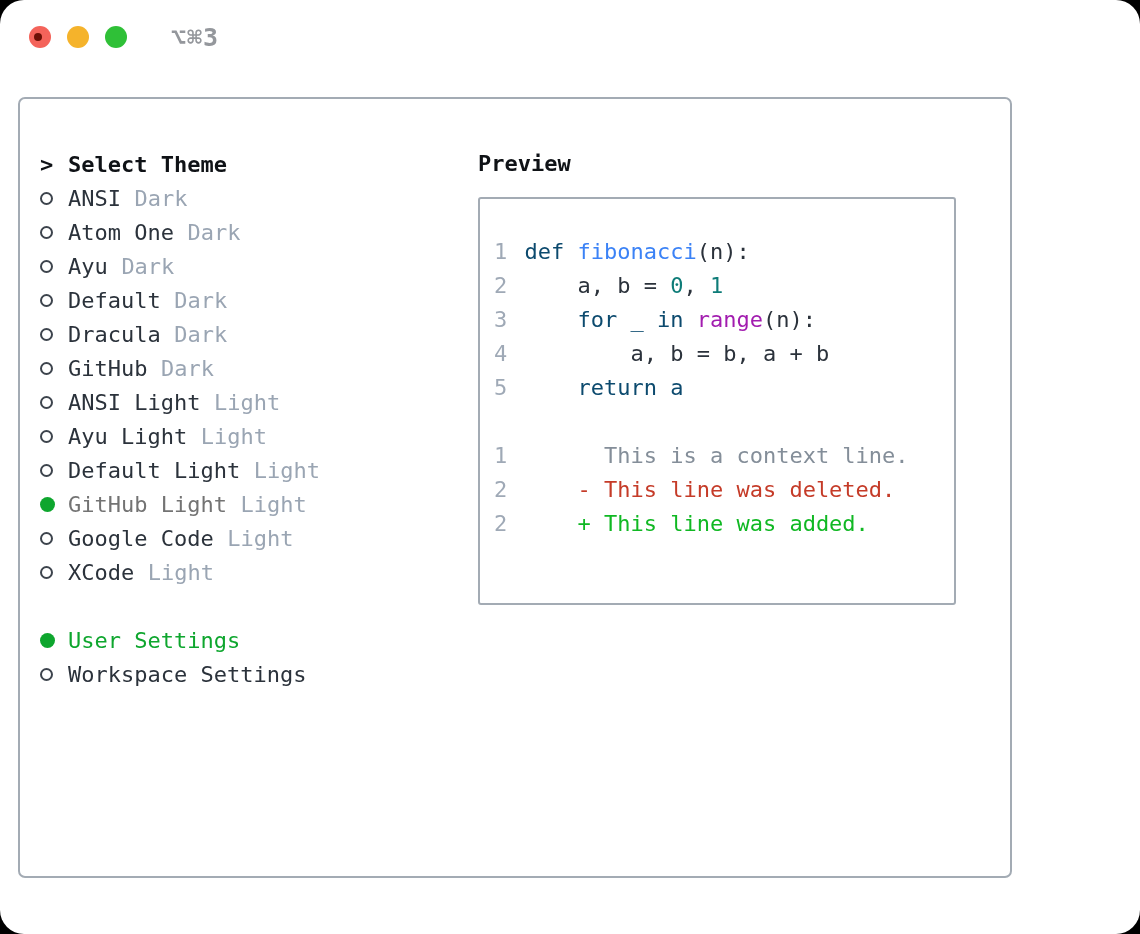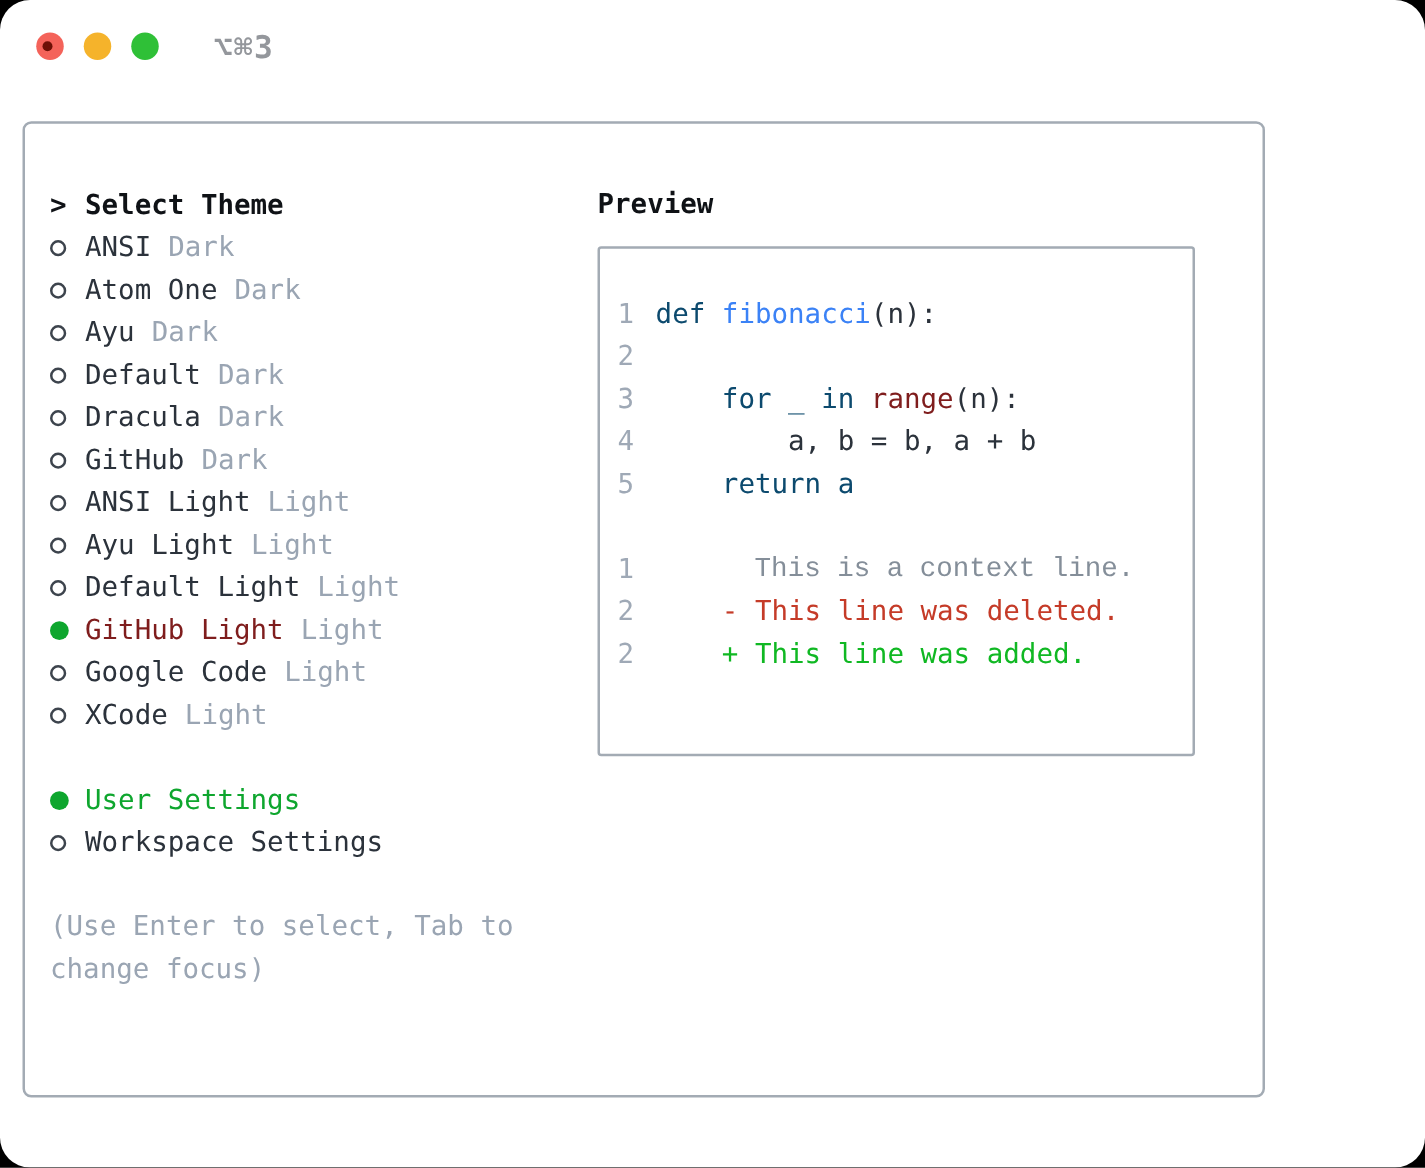--- a/index.html
+++ b/index.html
@@ -22,38 +22,38 @@
   .col-left{position:absolute;left:20px;top:48px;width:450px;font-size:22px;color:#2b323b;}
   .row{display:flex;align-items:center;height:34px;white-space:pre;}
   .row.blank{height:34px;}
   .marker{width:28px;flex:none;display:flex;align-items:center;}
   .prompt{font-weight:bold;color:#0f1216;}
   .circle{width:13px;height:13px;border:2px solid #3d444d;border-radius:50%;box-sizing:border-box;}
   .circle.filled{width:15px;height:15px;border:none;background:#0ea62e;}
   .hdr{font-weight:bold;color:#0f1216;}
   .name{color:#2b323b;}
   .variant{color:#9aa5b3;margin-left:0.62em;}
-  .theme-row.selected .name{color:#7f1d1d;}
+  .theme-row.selected .name{color:#737373;}
   .apply-label{color:#14181d;}
   .apply-row.selected .name{color:#0ea62e;}
   .footer{margin-top:34px;width:420px;color:#9aa5b3;line-height:34px;}
 
   
   .col-right{position:absolute;left:458px;top:48px;font-size:22px;}
   .preview-title{font-weight:bold;color:#0f1216;height:34px;line-height:34px;}
   .preview-box{margin-top:16px;width:478px;height:408px;border:2px solid #a3abb4;border-radius:3px;
     box-sizing:border-box;padding:36px 8px 0 14px;overflow:hidden;background:#fff;}
   .pline{display:flex;height:34px;line-height:34px;white-space:pre;}
   .ln{width:2ch;flex:none;color:#9fa9b6;}
   .code{white-space:pre;margin-left:4px;color:#2b323b;}
   .kw{color:#0c4a6e;}
   .fn{color:#3b82f6;}
   .num{color:#0e7c78;}
-  .bi{color:#7f1d1d;margin-top:32px;}
-  .ctx{color:#848e99;font-family:Liberation Mono, monospace;}
+  .bi{color:#a21caf;margin-top:32px;}
+  .ctx{color:#848e99;}
   .del{color:#c53b28;}
   .add{color:#10b823;}
 </style>
 </head>
 <body>
 
 <div class="window">
 
   <div class="titlebar">
     <div class="dot red">
@@ -138,34 +138,34 @@
 
       <div class="row apply-row selected">
         <span class="marker"><span class="circle filled"></span></span>
         <span class="name">User Settings</span>
       </div>
       <div class="row apply-row">
         <span class="marker"><span class="circle"></span></span>
         <span class="name">Workspace Settings</span>
       </div>
 
-      <div class="footer">(Use Enter to select, Tab to change focus)</div>
     </div>
 
     <div class="col-right">
       <div class="preview-title">Preview</div>
 
       <div class="preview-box">
 
         <div class="pline">
           <span class="ln">1</span>
           <span class="code"><span class="kw">def </span><span class="fn">fibonacci</span><span>(n):</span></span>
         </div>
         <div class="pline">
           <span class="ln">2</span>
+          <span class="code"><span>    a, b = </span><span class="num">0</span><span>, </span><span class="num">1</span></span>
         </div>
         <div class="pline">
           <span class="ln">3</span>
           <span class="code"><span class="kw">    for _ in </span><span class="bi">range</span><span>(n):</span></span>
         </div>
         <div class="pline">
           <span class="ln">4</span>
           <span class="code"><span>        a, b = b, a + b</span></span>
         </div>
         <div class="pline">

